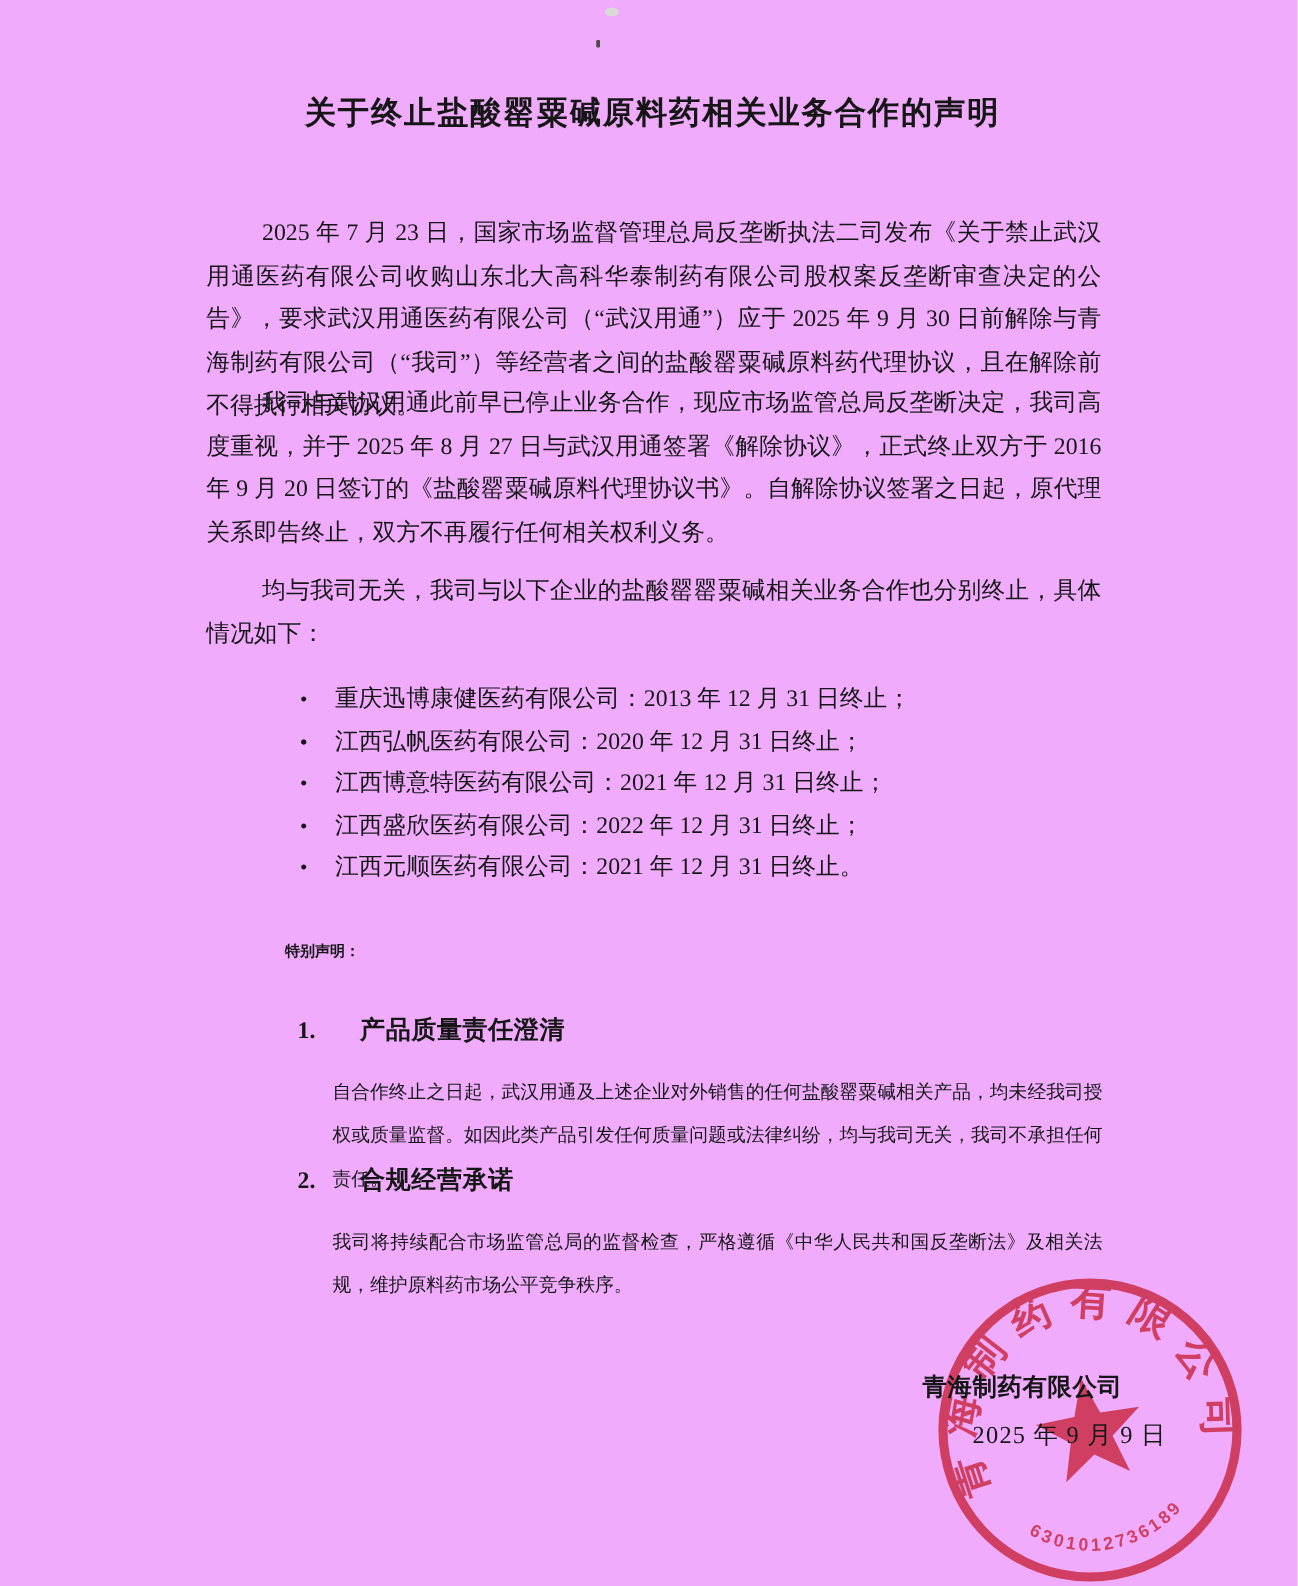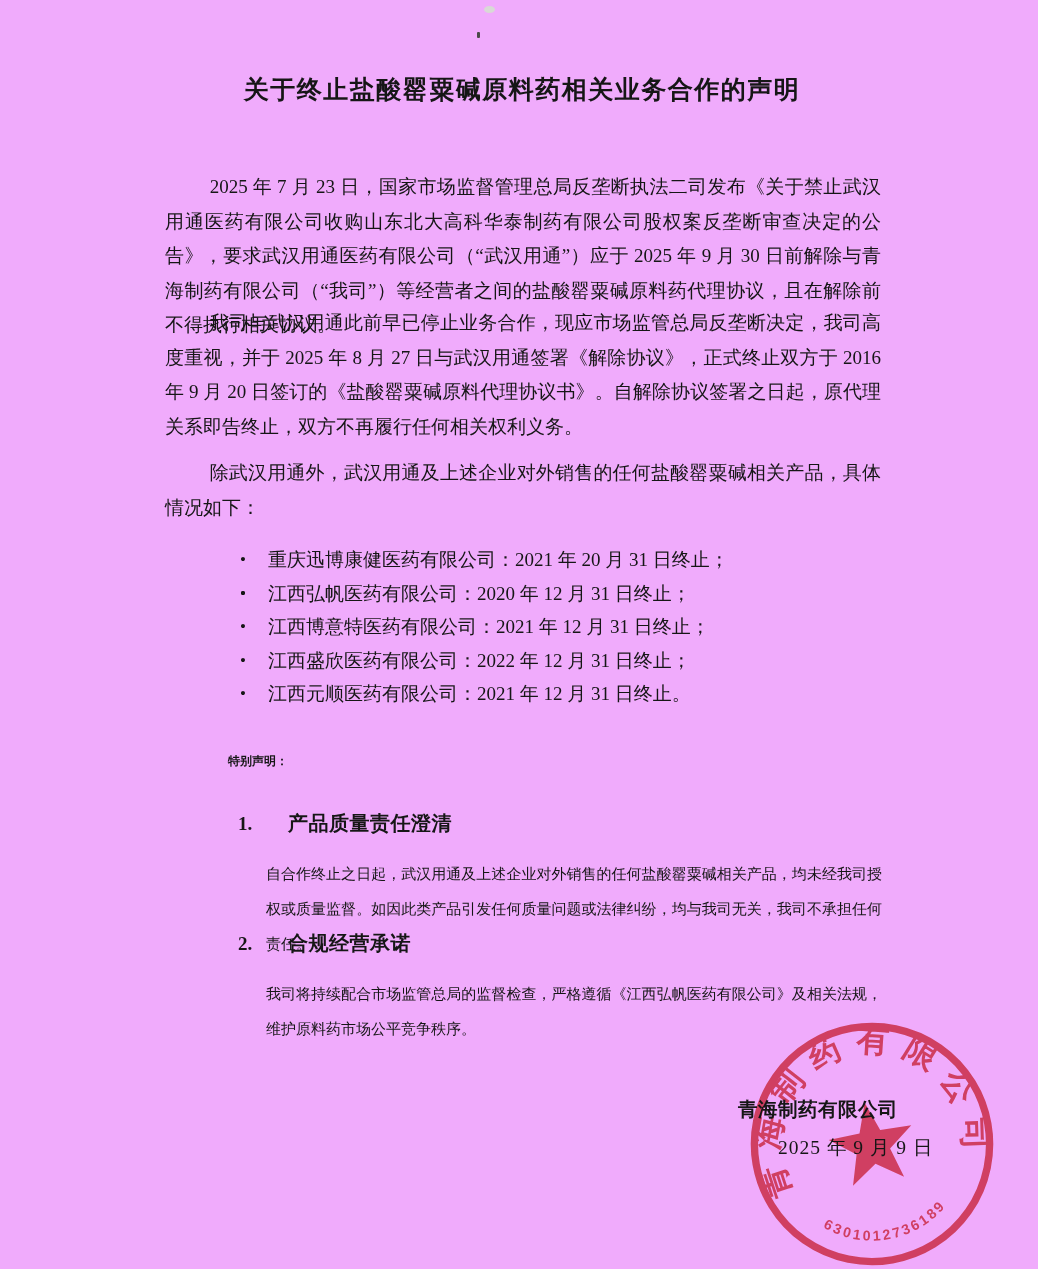--- a/index.html
+++ b/index.html
@@ -84,26 +84,26 @@
 
 <div class="page">
 
   <div class="speck speck-a"></div>
   <div class="speck speck-b"></div>
 
   <h1 class="title">关于终止盐酸罂粟碱原料药相关业务合作的声明</h1>
 
   <p class="para p1">2025 年 7 月 23 日，国家市场监督管理总局反垄断执法二司发布《关于禁止武汉用通医药有限公司收购山东北大高科华泰制药有限公司股权案反垄断审查决定的公告》，要求武汉用通医药有限公司（“武汉用通”）应于 2025 年 9 月 30 日前解除与青海制药有限公司（“我司”）等经营者之间的盐酸罂粟碱原料药代理协议，且在解除前不得执行相关协议。</p>
   <p class="para p2">我司与武汉用通此前早已停止业务合作，现应市场监管总局反垄断决定，我司高度重视，并于 2025 年 8 月 27 日与武汉用通签署《解除协议》，正式终止双方于 2016 年 9 月 20 日签订的《盐酸罂粟碱原料代理协议书》。自解除协议签署之日起，原代理关系即告终止，双方不再履行任何相关权利义务。</p>
-  <p class="para p3">除武汉用通外，武汉用通及上述企业对外销售的任何盐酸罂粟碱相关产品，具体情况如下：</p>
+  <p class="para p3">均与我司无关，我司与以下企业的盐酸罂罂粟碱相关业务合作也分别终止，具体情况如下：</p>
 
   <ul class="bullet-list">
     <li class="bullet-item">
       <span class="bullet-dot">•</span>
-      <span>重庆迅博康健医药有限公司：2021 年 20 月 31 日终止；</span>
+      <span>重庆迅博康健医药有限公司：2013 年 12 月 31 日终止；</span>
     </li>
     <li class="bullet-item">
       <span class="bullet-dot">•</span>
     </li>
     <li class="bullet-item">
       <span class="bullet-dot">•</span>
       <span>江西弘帆医药有限公司：2020 年 12 月 31 日终止；</span>
     </li>
     <li class="bullet-item">
       <span class="bullet-dot">•</span>
@@ -127,21 +127,21 @@
       <span class="section-title">产品质量责任澄清</span>
     </div>
     <p class="section-body">自合作终止之日起，武汉用通及上述企业对外销售的任何盐酸罂粟碱相关产品，均未经我司授权或质量监督。如因此类产品引发任何质量问题或法律纠纷，均与我司无关，我司不承担任何责任。</p>
   </div>
 
   <div class="section sec2">
     <div class="section-head">
       <span class="section-num">2.</span>
       <span class="section-title">合规经营承诺</span>
     </div>
-    <p class="section-body">我司将持续配合市场监管总局的监督检查，严格遵循《江西弘帆医药有限公司》及相关法规，维护原料药市场公平竞争秩序。</p>
+    <p class="section-body">我司将持续配合市场监管总局的监督检查，严格遵循《中华人民共和国反垄断法》及相关法规，维护原料药市场公平竞争秩序。</p>
   </div>
 
   <div class="signature">
     <div class="signature-company">青海制药有限公司</div>
     <div class="signature-date">2025 年 9 月 9 日</div>
   </div>
 
   <svg class="seal" viewBox="0 0 240 240">
     <defs>
       <path id="seal-top-arc" d="M 37.3 150.1 A 88 88 0 1 1 202.7 150.1" fill="none"></path>

